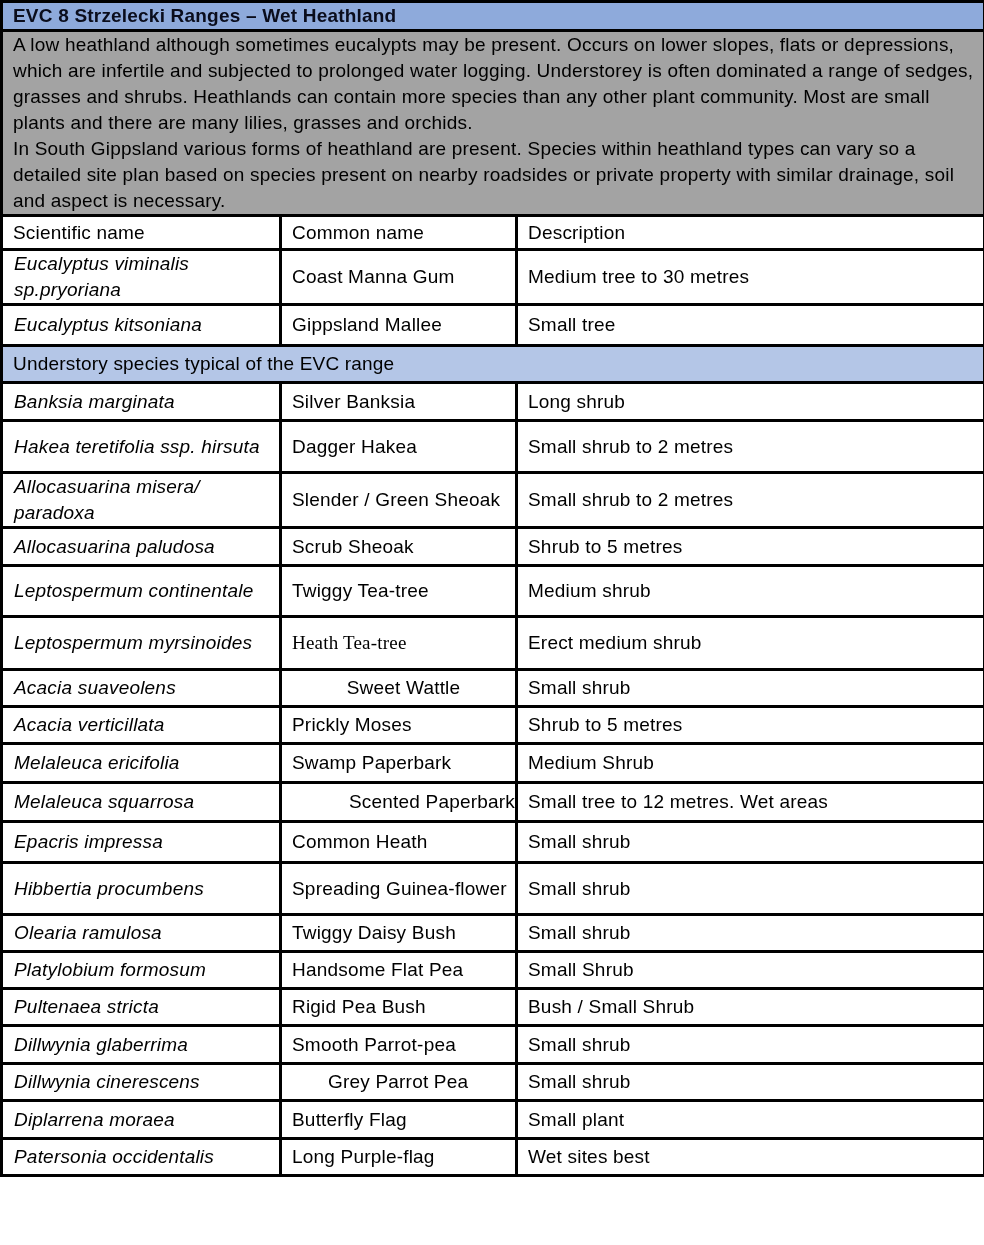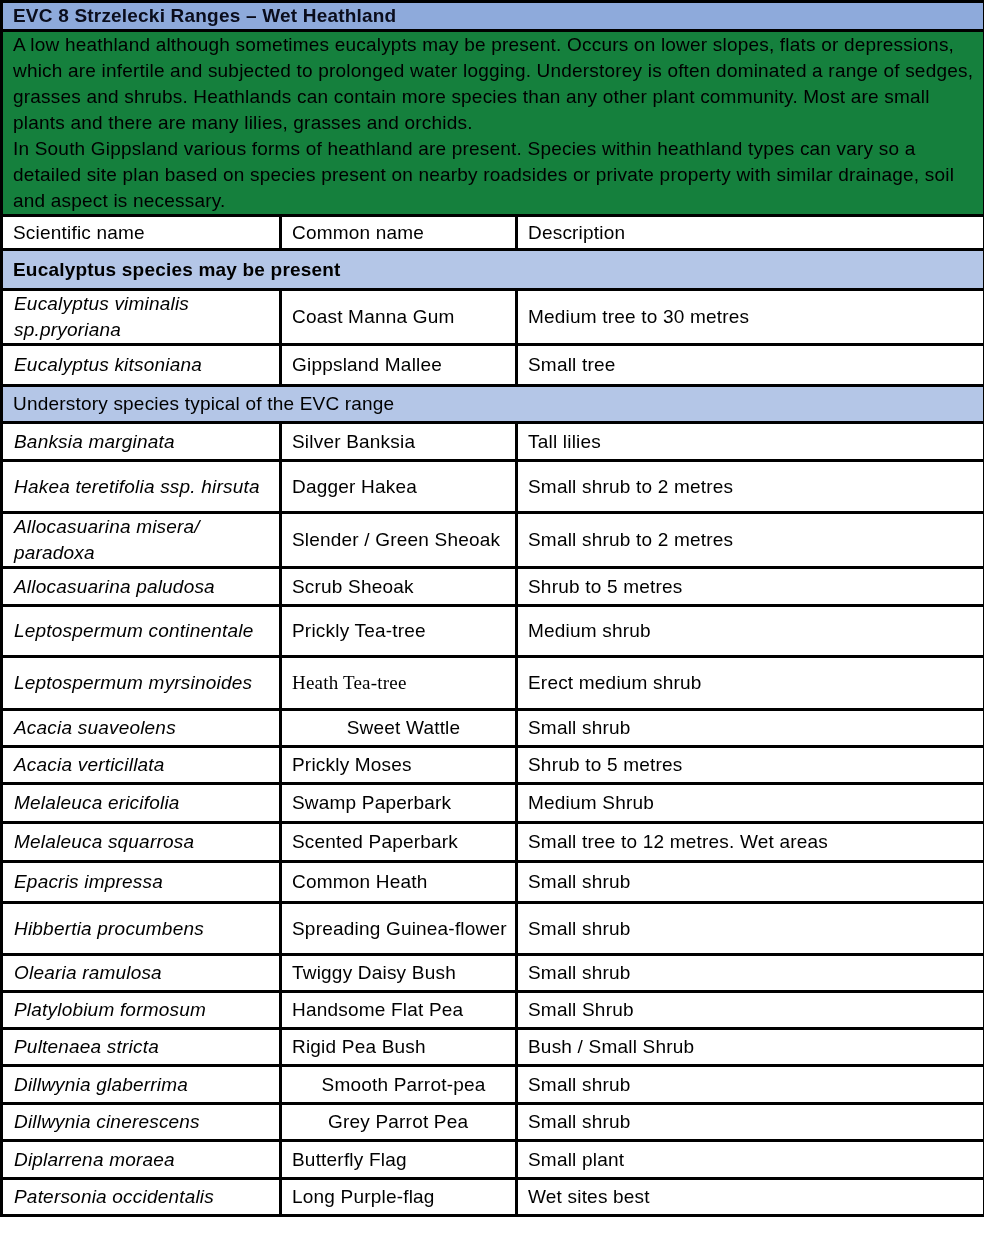--- a/index.html
+++ b/index.html
@@ -23,21 +23,21 @@
   tr.title-row td {
     background: #8eaadb;
     font-weight: bold;
     font-size: 19px;
     height: 26px;
     color: #0a0d1c;
     padding-left: 11px;
     border-bottom: 3px solid #0b0f1e;
   }
   tr.intro-row td {
-    background: #15803d;
+    background: #a3a3a3;
     font-size: 19px;
     line-height: 22.5px;
     padding: 2px 8px 1px 11px;
     color: #000;
     border-top: 3px solid #0b0f1e;
   }
   tr.colhead-row td { background: #ffffff; height: 31px; }
   tr.section-row td {
     background: #b4c6e7;
     height: 34px;
@@ -67,59 +67,56 @@
       <td colspan="3">
         <div>A low heathland although sometimes eucalypts may be present. Occurs on lower slopes, flats or de­pressions, which are infertile and subjected to prolonged water logging. Understorey is often dominated a range of sedges, grasses and shrubs. Heathlands can contain more species than any other plant community. Most are small plants and there are many lilies, grasses and orchids.</div>
         <div>In South Gippsland various forms of heathland are present. Species within heathland types can vary so a detailed site plan based on species present on nearby roadsides or private property with similar drain­age, soil and aspect is necessary.</div>
       </td>
     </tr>
     <tr class="colhead-row">
       <td>Scientific name</td>
       <td>Common name</td>
       <td>Description</td>
     </tr>
-  <tr class="section-row bold">
-        <td colspan="3">Eucalyptus species may be present</td>
-      </tr>
       <tr class="species-row">
         <td class="sci" style="height: 49px; line-height: 26px;">Eucalyptus viminalis sp.pryoriana</td>
         <td class="common" style="height: 49px; line-height: 26px;">Coast Manna Gum</td>
         <td class="desc" style="height: 49px; line-height: 26px;">Medium tree to 30 metres</td>
       </tr>
       <tr class="species-row">
         <td class="sci" style="height: 38px; line-height: 26px;">Eucalyptus kitsoniana</td>
         <td class="common" style="height: 38px; line-height: 26px;">Gippsland Mallee</td>
         <td class="desc" style="height: 38px; line-height: 26px;">Small tree</td>
       </tr>
       <tr class="section-row">
         <td colspan="3">Understory species typical of the EVC range</td>
       </tr>
       <tr class="species-row">
         <td class="sci" style="height: 35px; line-height: 26px;">Banksia marginata</td>
         <td class="common" style="height: 35px; line-height: 26px;">Silver Banksia</td>
-        <td class="desc" style="height: 35px; line-height: 26px;">Tall lilies</td>
+        <td class="desc" style="height: 35px; line-height: 26px;">Long shrub</td>
       </tr>
       <tr class="species-row">
         <td class="sci" style="height: 49px; line-height: 26px;">Hakea teretifolia ssp. hirsu­ta</td>
         <td class="common" style="height: 49px; line-height: 26px;">Dagger Hakea</td>
         <td class="desc" style="height: 49px; line-height: 26px;">Small shrub to 2 metres</td>
       </tr>
       <tr class="species-row">
         <td class="sci" style="height: 48px; line-height: 26px;">Allocasuarina misera/ paradoxa</td>
         <td class="common" style="height: 48px; line-height: 26px;">Slender / Green She­oak</td>
         <td class="desc" style="height: 48px; line-height: 26px;">Small shrub to 2 metres</td>
       </tr>
       <tr class="species-row">
         <td class="sci" style="height: 35px; line-height: 26px;">Allocasuarina paludosa</td>
         <td class="common" style="height: 35px; line-height: 26px;">Scrub Sheoak</td>
         <td class="desc" style="height: 35px; line-height: 26px;">Shrub to 5 metres</td>
       </tr>
       <tr class="species-row">
         <td class="sci" style="height: 48px; line-height: 26px;">Leptospermum continen­tale</td>
-        <td class="common" style="height: 48px; line-height: 26px;">Prickly Tea-tree</td>
+        <td class="common" style="height: 48px; line-height: 26px;">Twiggy Tea-tree</td>
         <td class="desc" style="height: 48px; line-height: 26px;">Medium shrub</td>
       </tr>
       <tr class="species-row">
         <td class="sci" style="height: 50px; line-height: 26px;">Leptospermum myrsinoides</td>
         <td class="common" style="height: 50px; line-height: 26px; font-family: Liberation Serif, serif;">Heath Tea-tree</td>
         <td class="desc" style="height: 50px; line-height: 26px;">Erect medium shrub</td>
       </tr>
       <tr class="species-row">
         <td class="sci" style="height: 34px; line-height: 26px;">Acacia suaveolens</td>
         <td class="common" style="height: 34px; line-height: 26px; text-align: center;">Sweet Wattle</td>
@@ -130,21 +127,21 @@
         <td class="common" style="height: 34px; line-height: 26px;">Prickly Moses</td>
         <td class="desc" style="height: 34px; line-height: 26px;">Shrub to 5 metres</td>
       </tr>
       <tr class="species-row">
         <td class="sci" style="height: 36px; line-height: 26px;">Melaleuca ericifolia</td>
         <td class="common" style="height: 36px; line-height: 26px;">Swamp Paperbark</td>
         <td class="desc" style="height: 36px; line-height: 26px;">Medium Shrub</td>
       </tr>
       <tr class="species-row">
         <td class="sci" style="height: 36px; line-height: 26px;">Melaleuca squarrosa</td>
-        <td class="common" style="height: 36px; line-height: 26px;">Scented Paperbark</td>
+        <td class="common" style="height: 36px; line-height: 26px; text-align: right;">Scented Paperbark</td>
         <td class="desc" style="height: 36px; line-height: 26px;">Small tree to 12 metres. Wet areas</td>
       </tr>
       <tr class="species-row">
         <td class="sci" style="height: 38px; line-height: 26px;">Epacris impressa</td>
         <td class="common" style="height: 38px; line-height: 26px;">Common Heath</td>
         <td class="desc" style="height: 38px; line-height: 26px;">Small shrub</td>
       </tr>
       <tr class="species-row">
         <td class="sci" style="height: 49px; line-height: 26px;">Hibbertia procumbens</td>
         <td class="common" style="height: 49px; line-height: 26px; margin-top: 48px;">Spreading Guinea-flower</td>
@@ -160,21 +157,21 @@
         <td class="common" style="height: 34px; line-height: 26px;">Handsome Flat Pea</td>
         <td class="desc" style="height: 34px; line-height: 26px;">Small Shrub</td>
       </tr>
       <tr class="species-row">
         <td class="sci" style="height: 34px; line-height: 26px;">Pultenaea stricta</td>
         <td class="common" style="height: 34px; line-height: 26px;">Rigid Pea Bush</td>
         <td class="desc" style="height: 34px; line-height: 26px;">Bush / Small Shrub</td>
       </tr>
       <tr class="species-row">
         <td class="sci" style="height: 35px; line-height: 26px;">Dillwynia glaberrima</td>
-        <td class="common" style="height: 35px; line-height: 26px; text-align: center;">Smooth Parrot-pea</td>
+        <td class="common" style="height: 35px; line-height: 26px;">Smooth Parrot-pea</td>
         <td class="desc" style="height: 35px; line-height: 26px;">Small shrub</td>
       </tr>
       <tr class="species-row">
         <td class="sci" style="height: 34px; line-height: 26px;">Dillwynia cinerescens</td>
         <td class="common" style="height: 34px; line-height: 26px; padding-left: 46px;">Grey Parrot Pea</td>
         <td class="desc" style="height: 34px; line-height: 26px;">Small shrub</td>
       </tr>
       <tr class="species-row">
         <td class="sci" style="height: 35px; line-height: 26px;">Diplarrena moraea</td>
         <td class="common" style="height: 35px; line-height: 26px;">Butterfly Flag</td>

